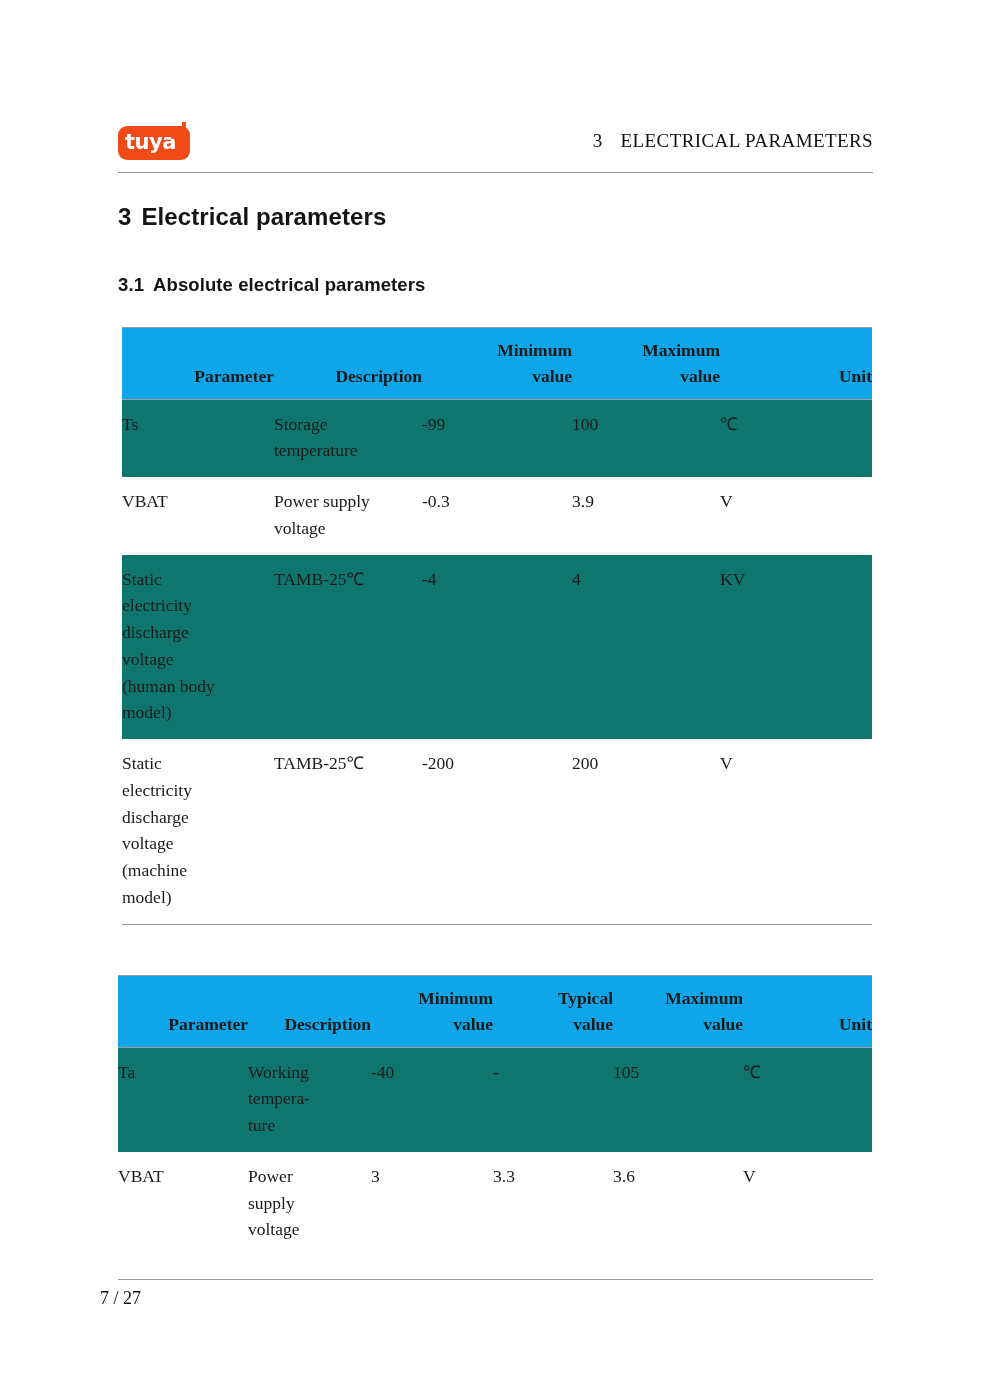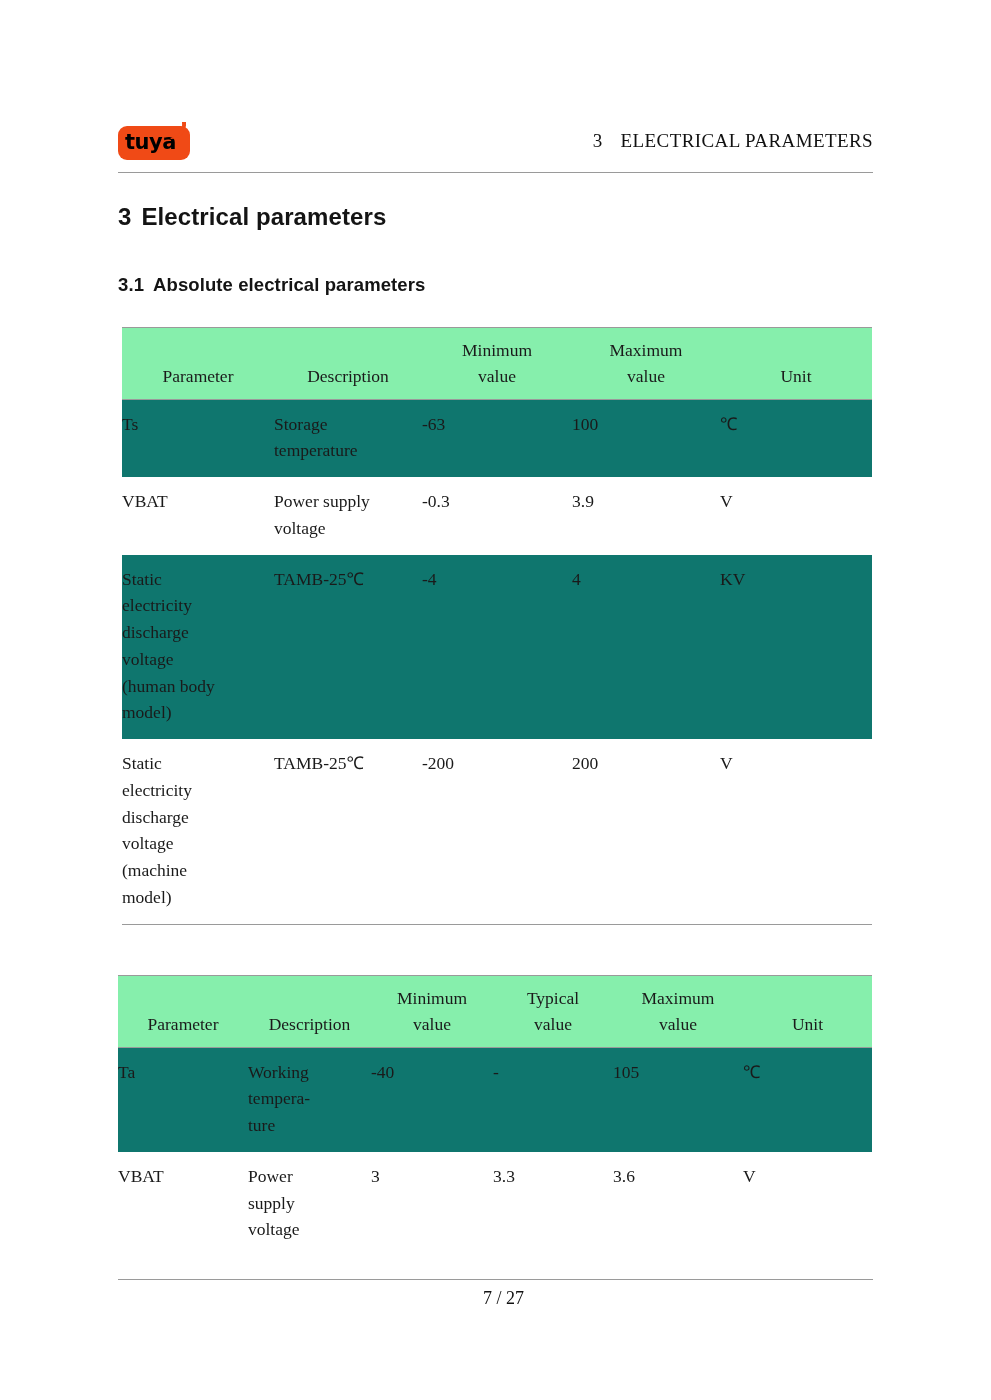--- a/index.html
+++ b/index.html
@@ -39,21 +39,21 @@
     height: 34px;
     background: #f04a16;
     border-radius: 9px;
     overflow: visible;
   }
   .logo-text {
     position: absolute;
     left: 7px;
     top: 50%;
     transform: translateY(-52%);
-    color: #000000;
+    color: #ffffff;
     font-family: "DejaVu Sans", sans-serif;
     font-size: 21px;
     font-weight: bold;
     letter-spacing: -0.5px;
     line-height: 1;
   }
   .logo-wifi {
     position: absolute;
     right: 2px;
     top: -5px;
@@ -112,28 +112,28 @@
     border-collapse: collapse;
     font-family: "Liberation Serif", serif;
     font-size: 17.5px;
     color: #1a1a1a;
     table-layout: fixed;
   }
   .tbl-a { left: 122px; top: 327px; width: 750px; }
   .tbl-b { left: 118px; top: 975px; width: 754px; }
 
   .tbl thead th {
-    font-weight: normal;
-    text-align: center;
+    font-weight: bold;
+    text-align: right;
     vertical-align: bottom;
     padding: 9px 0 9px 0;
     line-height: 1.5;
     border-top: 1.6px solid #9a9a9a;
     border-bottom: 1.6px solid #9a9a9a;
-    background: #86efac;
+    background: #0ea5e9;
   }
   .tbl tbody td {
     text-align: left;
     vertical-align: top;
     padding: 11px 0 13px 0;
     line-height: 1.53;
     border: none;
   }
   .tbl tbody tr.shade td { background: #0f766e; }
   .tbl tbody tr.last td { border-bottom: 1.6px solid #9a9a9a; }
@@ -159,24 +159,23 @@
   .footer-rule {
     position: absolute;
     left: 118px;
     top: 1279px;
     width: 755px;
     height: 0;
     border-top: 1.6px solid #9a9a9a;
   }
   .footer-page {
     position: absolute;
-    left: 126px;
+    left: 100px;
     top: 1288px;
     width: 755px;
-    text-align: center;
     font-family: "Liberation Serif", serif;
     font-size: 18px;
     color: #111111;
   }
 </style>
 </head>
 <body>
 
 <div class="page">
 
@@ -226,21 +225,21 @@
         <th class="wrapcell">Maximum
 value</th>
         <th class="wrapcell">Unit</th>
       </tr>
     </thead>
     <tbody>
       <tr class="shade">
         <td class="wrapcell">Ts</td>
         <td class="wrapcell">Storage
 temperature</td>
-        <td class="wrapcell">-63</td>
+        <td class="wrapcell">-99</td>
         <td class="wrapcell">100</td>
         <td class="wrapcell">℃</td>
       </tr>
       <tr>
         <td class="wrapcell">VBAT</td>
         <td class="wrapcell">Power supply
 voltage</td>
         <td class="wrapcell">-0.3</td>
         <td class="wrapcell">3.9</td>
         <td class="wrapcell">V</td>

